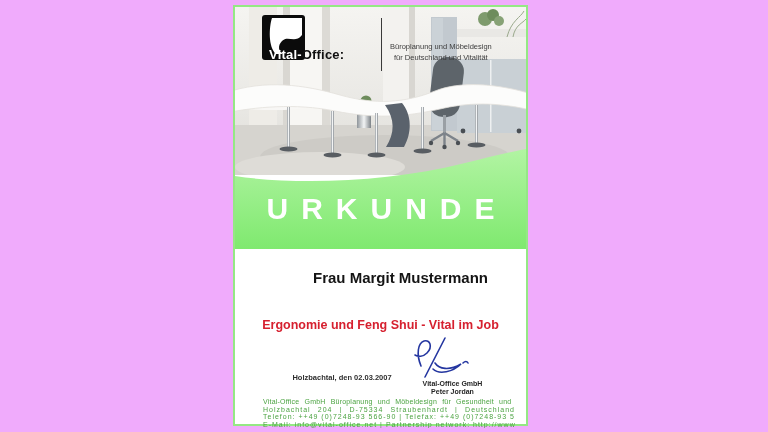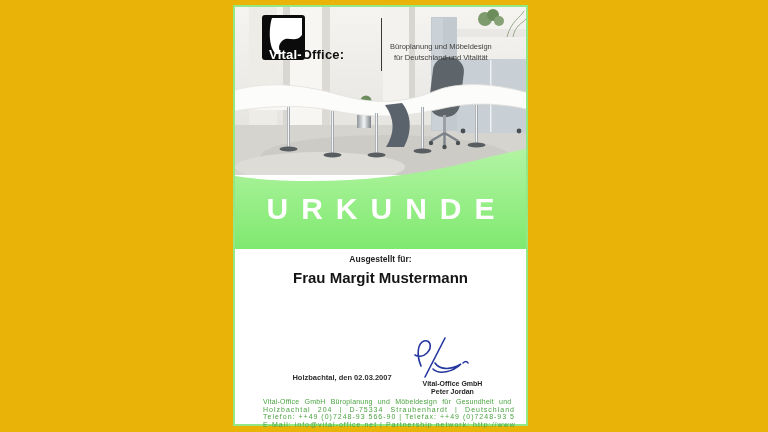--- a/index.html
+++ b/index.html
@@ -1,17 +1,17 @@
 <!DOCTYPE html>
 <html><head>
 <meta charset="utf-8">
 <style>
   html,body{margin:0;padding:0;}
   body{width:768px;height:432px;background:#ffffff;font-family:"Liberation Sans",sans-serif;}
-  .stage{position:relative;width:768px;height:432px;background:#eab308;overflow:hidden;}
+  .stage{position:relative;width:768px;height:432px;background:#f0abfc;overflow:hidden;}
   .certificate{position:absolute;left:233px;top:5px;width:291px;height:417px;border:2px solid #94e884;background:#fff;}
 
   
   .photo{position:absolute;left:0;top:0;width:291px;height:168px;overflow:hidden;}
   .photo svg{display:block;}
 
   
   .logo{position:absolute;left:27px;top:8px;width:230px;height:56px;}
   .logo-square{position:absolute;left:0;top:0;width:43px;height:45px;background:#0b0b0b;border-radius:3px;}
   .brand{position:absolute;left:7px;top:32px;font-size:13px;font-weight:bold;white-space:nowrap;letter-spacing:0.2px;}
@@ -21,21 +21,21 @@
   .tagline{position:absolute;left:128px;top:26px;font-size:7.5px;line-height:11px;color:#3d3d3d;white-space:nowrap;text-align:center;}
 
   
   .band{position:absolute;left:0;top:140px;width:291px;height:102px;}
   .band-title{position:absolute;left:0;right:0;top:44px;margin:1px;text-align:center;color:#ffffff;
     font-size:30px;font-weight:bold;letter-spacing:13px;padding-left:13px;line-height:34px;}
 
   
   .cline{position:absolute;left:0;width:291px;text-align:center;color:#222;}
   .issued{top:247px;font-size:8.5px;font-weight:bold;}
-  .recipient{top:262px;font-size:15px;font-weight:bold;color:#141414;}
+  .recipient{top:262px;font-size:15px;font-weight:bold;color:#141414;margin-left:20px;}
   .participation{top:295px;font-size:8.5px;color:#333;}
   .seminar{top:311px;font-size:12.5px;font-weight:bold;color:#d6202f;}
 
   .signature-svg{position:absolute;left:170px;top:329px;width:78px;height:44px;}
   .date-line{position:absolute;left:27px;top:366px;width:160px;text-align:center;
     font-size:7.5px;font-weight:bold;color:#2e2e2e;}
   .sig-block{position:absolute;left:160px;top:373px;width:115px;text-align:center;
     font-size:7px;font-weight:bold;color:#1f1f1f;line-height:8px;}
 
   
@@ -159,22 +159,22 @@
           <linearGradient id="green" x1="0" y1="0" x2="0" y2="1">
             <stop offset="0" stop-color="#b2f4a3"></stop>
               <stop offset="1" stop-color="#7fe96f"></stop>
           </linearGradient>
         </defs>
         <path d="M0,29 C60,38 150,36 230,16 C255,10 275,5 291,2 L291,102 L0,102 Z" fill="url(#green)"></path>
       </svg>
       <h1 class="band-title">URKUNDE</h1>
     </div>
 
-    <div class="cline issued">Ausgestellt für:</div>
     <div class="cline recipient">Frau Margit Mustermann</div>
+    <div class="cline seminar">Ergonomie und Feng Shui - Vital im Job</div>
 
     <svg class="signature-svg" viewBox="0 0 78 44">
       <g fill="none" stroke="#2436a0" stroke-width="1.6" stroke-linecap="round">
         <path d="M16,30 C11,18 13,7 19,5 C25,3 28,11 22,17 C18,21 13,21 10,19"></path>
         <path d="M40,2 L20,41"></path>
         <path d="M30,27 C34,33 44,35 56,28 C48,36 34,39 28,33"></path>
         <path d="M58,27 C60,25 62,25 63,27"></path>
       </g>
     </svg>
     <div class="date-line">Holzbachtal, den 02.03.2007</div>

